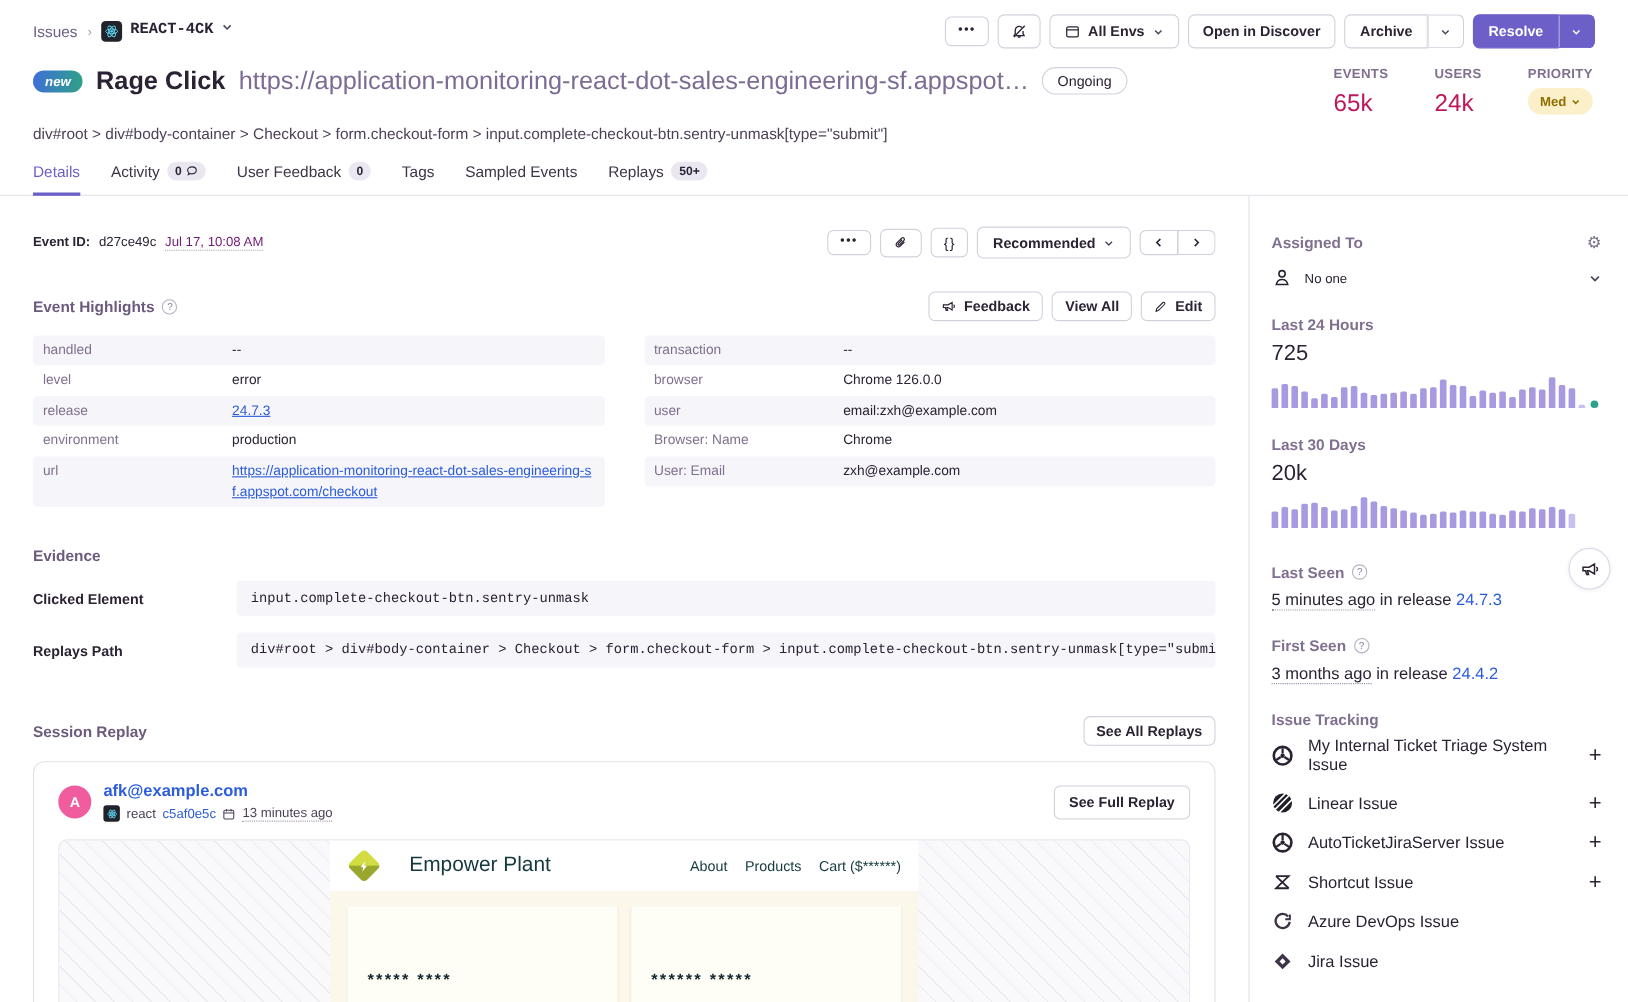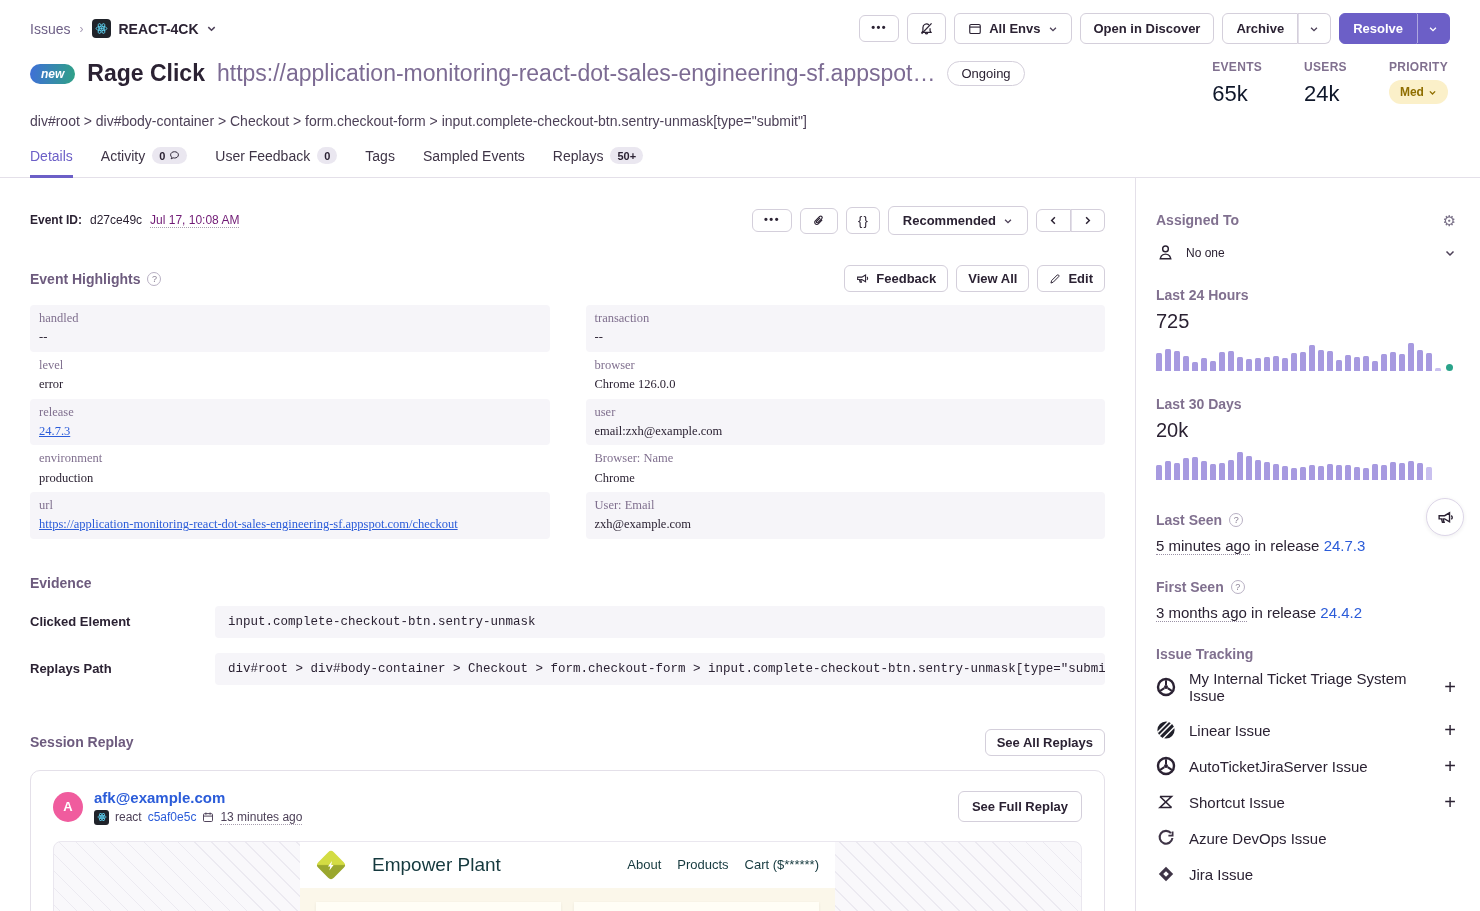--- a/index.html
+++ b/index.html
@@ -4,21 +4,21 @@
 <style>
   * { box-sizing: border-box; margin: 0; padding: 0; }
   html,body { width:1480px; height:911px; overflow:hidden; background:#fff;
     font-family:"Liberation Sans", sans-serif; color:#2b2233; }
 
   
   .topbar { display:flex; justify-content:space-between; align-items:center; padding:13px 30px 0 30px; }
   .crumbs { display:flex; align-items:center; gap:9px; font-size:14px; }
   .crumb-link { color:#6e6087; cursor:pointer; }
   .crumb-sep { color:#a89cb5; font-size:12px; }
-  .proj { display:flex; align-items:center; gap:7px; font-weight:600; cursor:pointer; }
+  .proj { display:flex; gap:7px; font-weight:600; cursor:pointer;font-family:Liberation Mono, monospace; }
   .react-chip { width:19px; height:19px; border-radius:4px; background:#20232a; display:flex; align-items:center; justify-content:center; }
   .chev { display:inline-flex; color:#4d4158; }
 
   .actions { display:flex; gap:8px; align-items:center; }
   .btn { display:inline-flex; align-items:center; gap:7px; border:1px solid #d4cfdb; background:#fff;
     border-radius:6px; padding:7px 13px; font-size:13px; font-weight:600; color:#2b2233; cursor:pointer; white-space:nowrap; }
   .btn.sq { padding:7px 11px; }
   .dots { font-size:11px; letter-spacing:1.5px; line-height:1; position:relative; top:-1px; }
   .btn-group { display:flex; }
   .btn-group .btn:first-child { border-radius:6px 0 0 6px; }
@@ -30,21 +30,21 @@
   
   .title-row { display:flex; justify-content:space-between; align-items:flex-start; padding:16px 30px 0 30px; }
   .title-left { display:flex; align-items:center; gap:12px; min-width:0; }
   .badge-new { background:linear-gradient(95deg,#3f6fd8,#2fa186); color:#fff; font-size:12px; font-weight:700;
     padding:3px 11px; border-radius:20px; flex-shrink:0;font-style:italic; }
   .issue-title { font-size:23px; font-weight:700; white-space:nowrap; }
   .issue-sub { font-size:23px; font-weight:400; color:#7c6b93; white-space:nowrap; }
   .pill { border:1px solid #d4cfdb; border-radius:20px; padding:4px 13px; font-size:13px; background:#fff; flex-shrink:0; }
   .stats { display:flex; gap:42px; padding-right:2px; flex-shrink:0; margin-left:20px; }
   .stat .s-label { font-size:12px; font-weight:700; color:#80708f; letter-spacing:.3px; }
-  .stat .s-value { font-size:22px; color:#0f172a; margin-top:7px; }
+  .stat .s-value { font-size:22px; color:#be185d; margin-top:7px; }
   .prio-badge { display:inline-flex; align-items:center; gap:4px; background:#fbf0c9; color:#8f6e00;
     font-size:12px; font-weight:700; border-radius:20px; padding:5px 11px; margin-top:6px; cursor:pointer; }
   .culprit { padding:6px 30px 0 30px; font-size:14px; color:#4d4158; }
 
   
   .tabs { display:flex; gap:28px; padding:18px 30px 0 30px; border-bottom:1px solid #e4e0e9; }
   .tab { display:flex; align-items:center; gap:7px; font-size:14px; color:#3e3446; padding-bottom:11px;
     border-bottom:3px solid transparent; margin-bottom:-1px; cursor:pointer; }
   .tab.active { color:#6c5fc7; border-bottom-color:#6c5fc7; }
   .tab-badge { display:inline-flex; align-items:center; gap:4px; background:#eae7f0; border-radius:20px;
@@ -65,22 +65,22 @@
   .sec-head { display:flex; justify-content:space-between; align-items:center; }
   .sec-title { font-size:14px; font-weight:700; color:#6d5b7e; display:flex; align-items:center; gap:7px; }
   .qmark { width:14px; height:14px; border:1px solid #b9b1c4; border-radius:50%; font-size:9px; font-weight:400;
     color:#8a8095; display:inline-flex; align-items:center; justify-content:center; }
   .mini-btns { display:flex; gap:8px; }
   .btn.small { padding:5px 11px; font-size:13px; }
 
   
   .kv-wrap { display:flex; gap:36px; margin-top:13px; }
   .kv-col { flex:1; min-width:0; align-self:flex-start; }
-  .kv-row { display:flex; padding:4px 9px; font-family:Liberation Serif, serif;
-    font-size:12.5px; line-height:1.55; border-radius:4px;flex-direction:column; }
+  .kv-row { display:flex; padding:4px 9px; font-family:Liberation Sans, sans-serif;
+    font-size:12.5px; line-height:1.55; border-radius:4px; }
   .kv-row.alt { background:#f6f5f9; }
   .kv-key { width:172px; flex-shrink:0; color:#80708f; }
   .kv-val { color:#2b2233; word-break:break-all; }
   .blue { color:#2b5cd9; cursor:pointer; }
   .u { text-decoration:underline; }
 
   
   .evidence { margin-top:36px; }
   .ev-row { display:flex; align-items:center; margin-top:15px; }
   .ev-label { width:185px; flex-shrink:0; font-size:13px; font-weight:700; }

